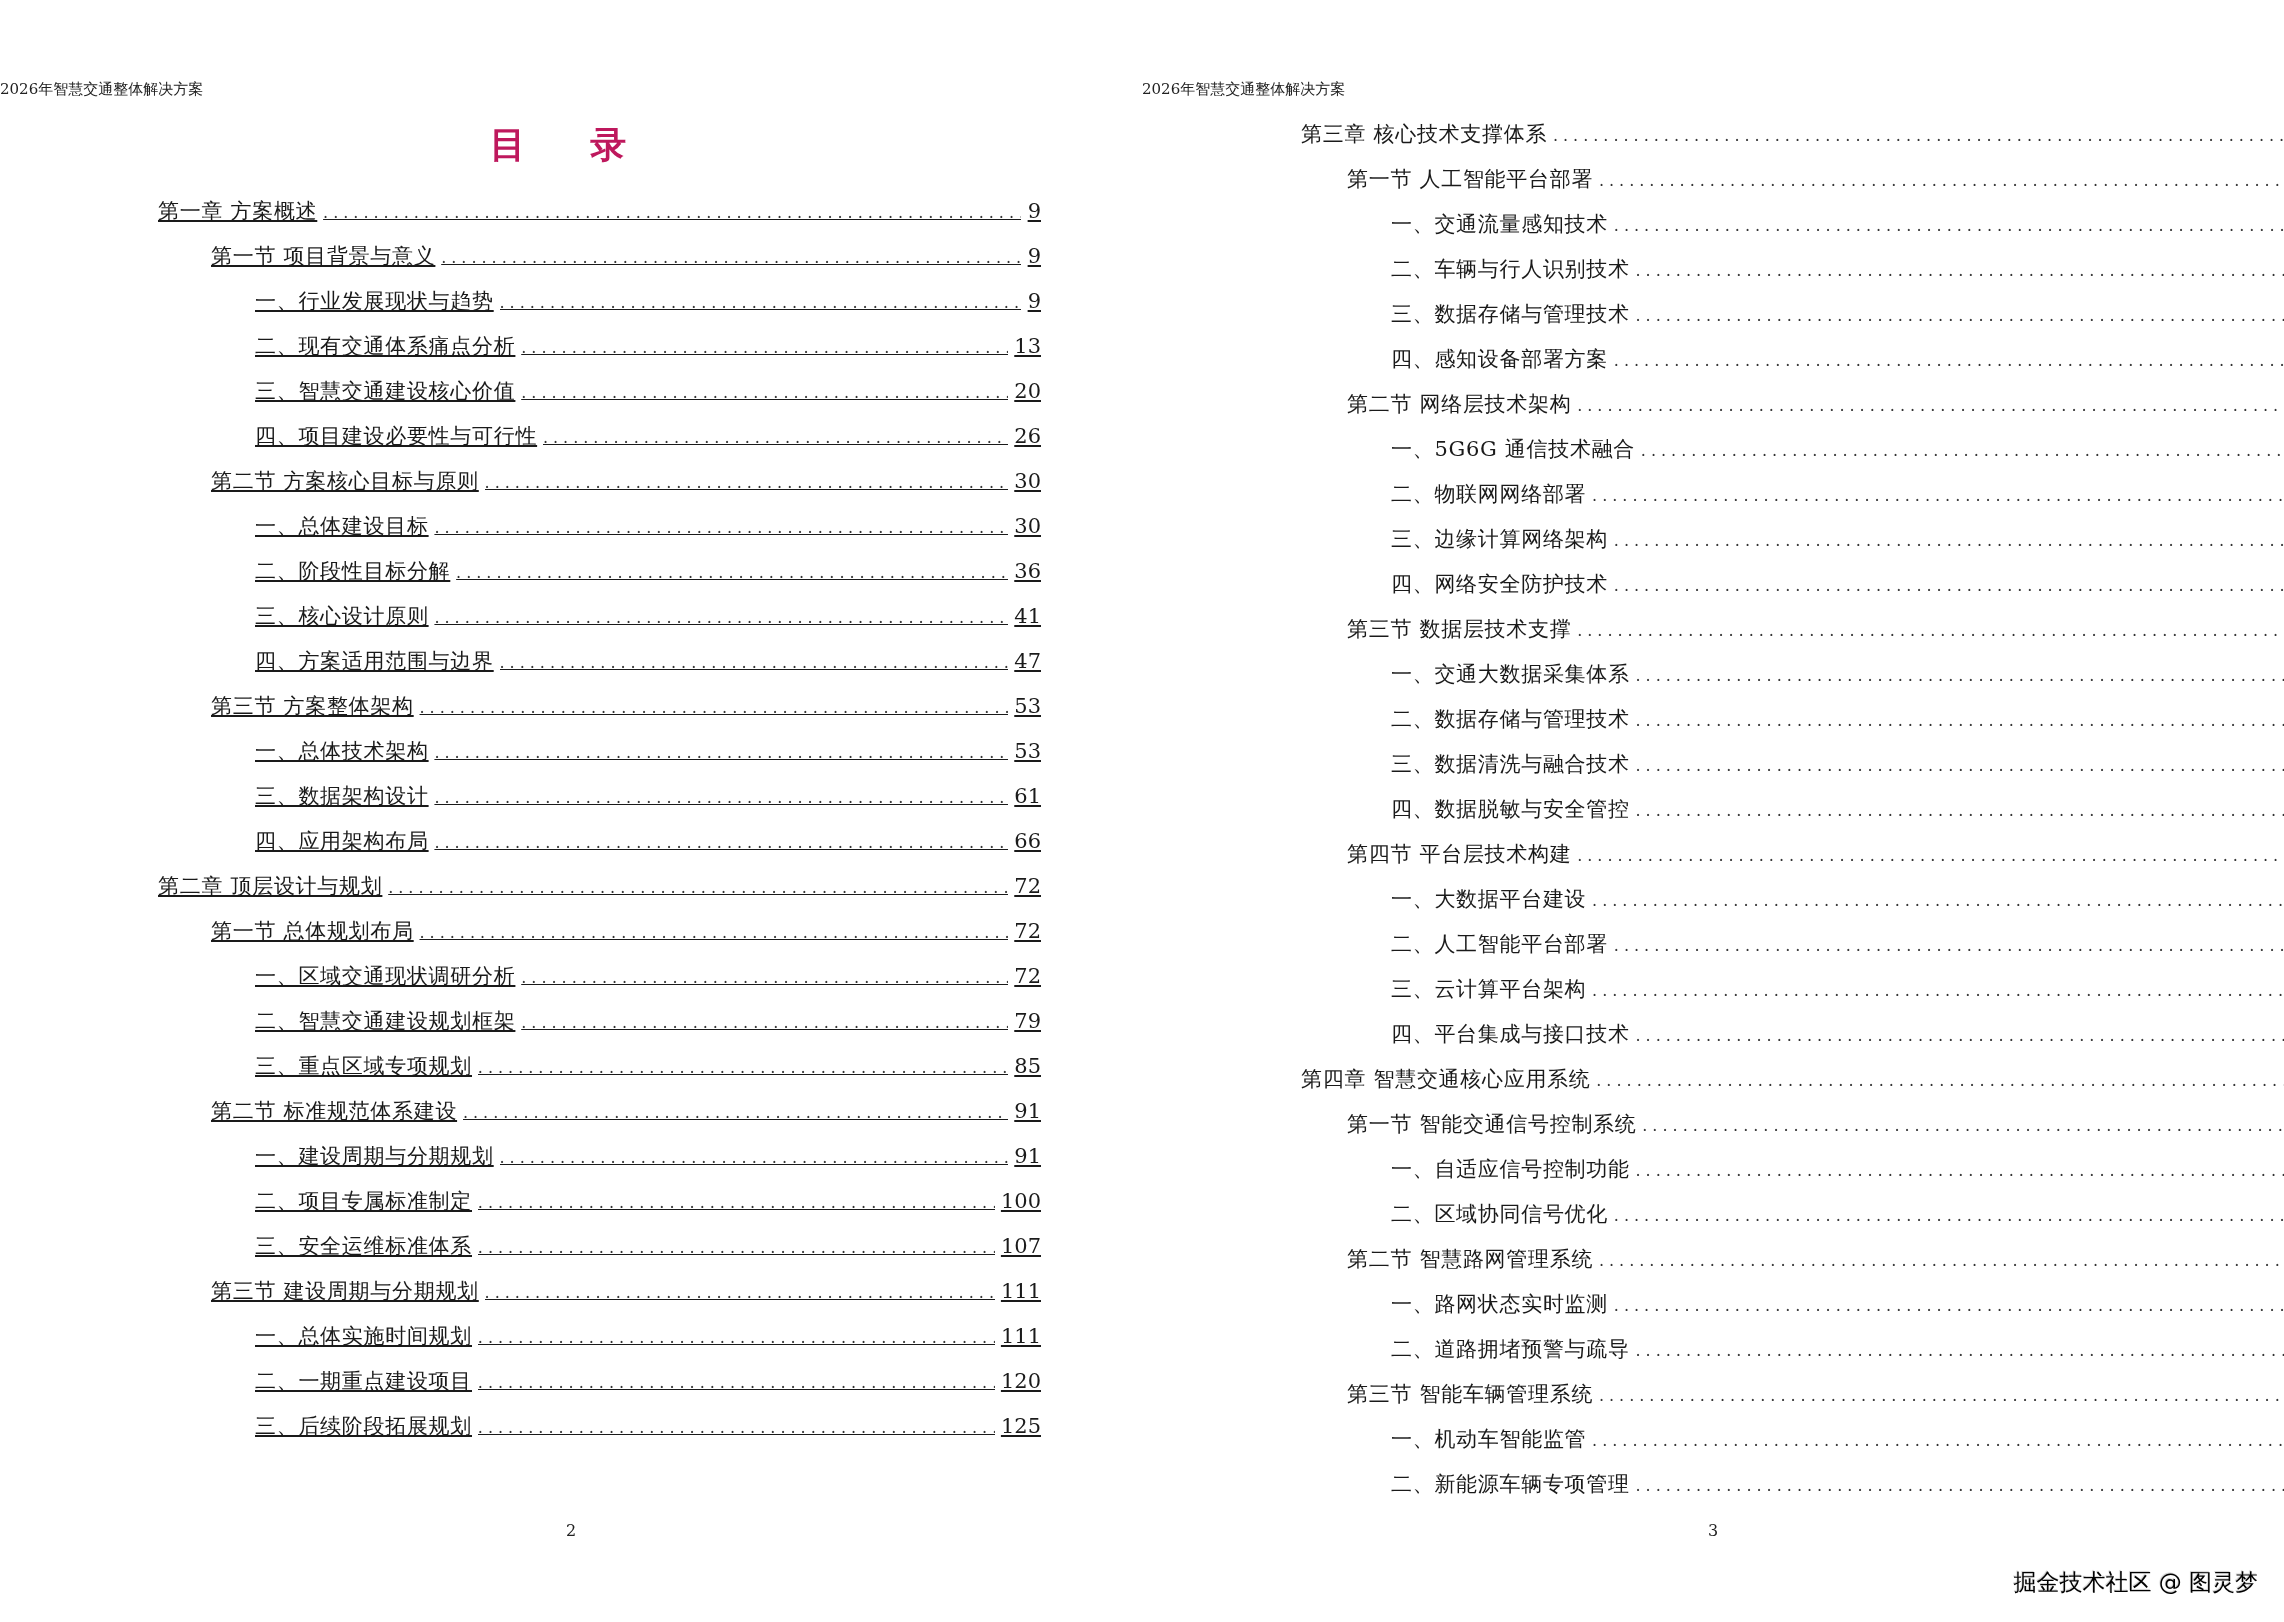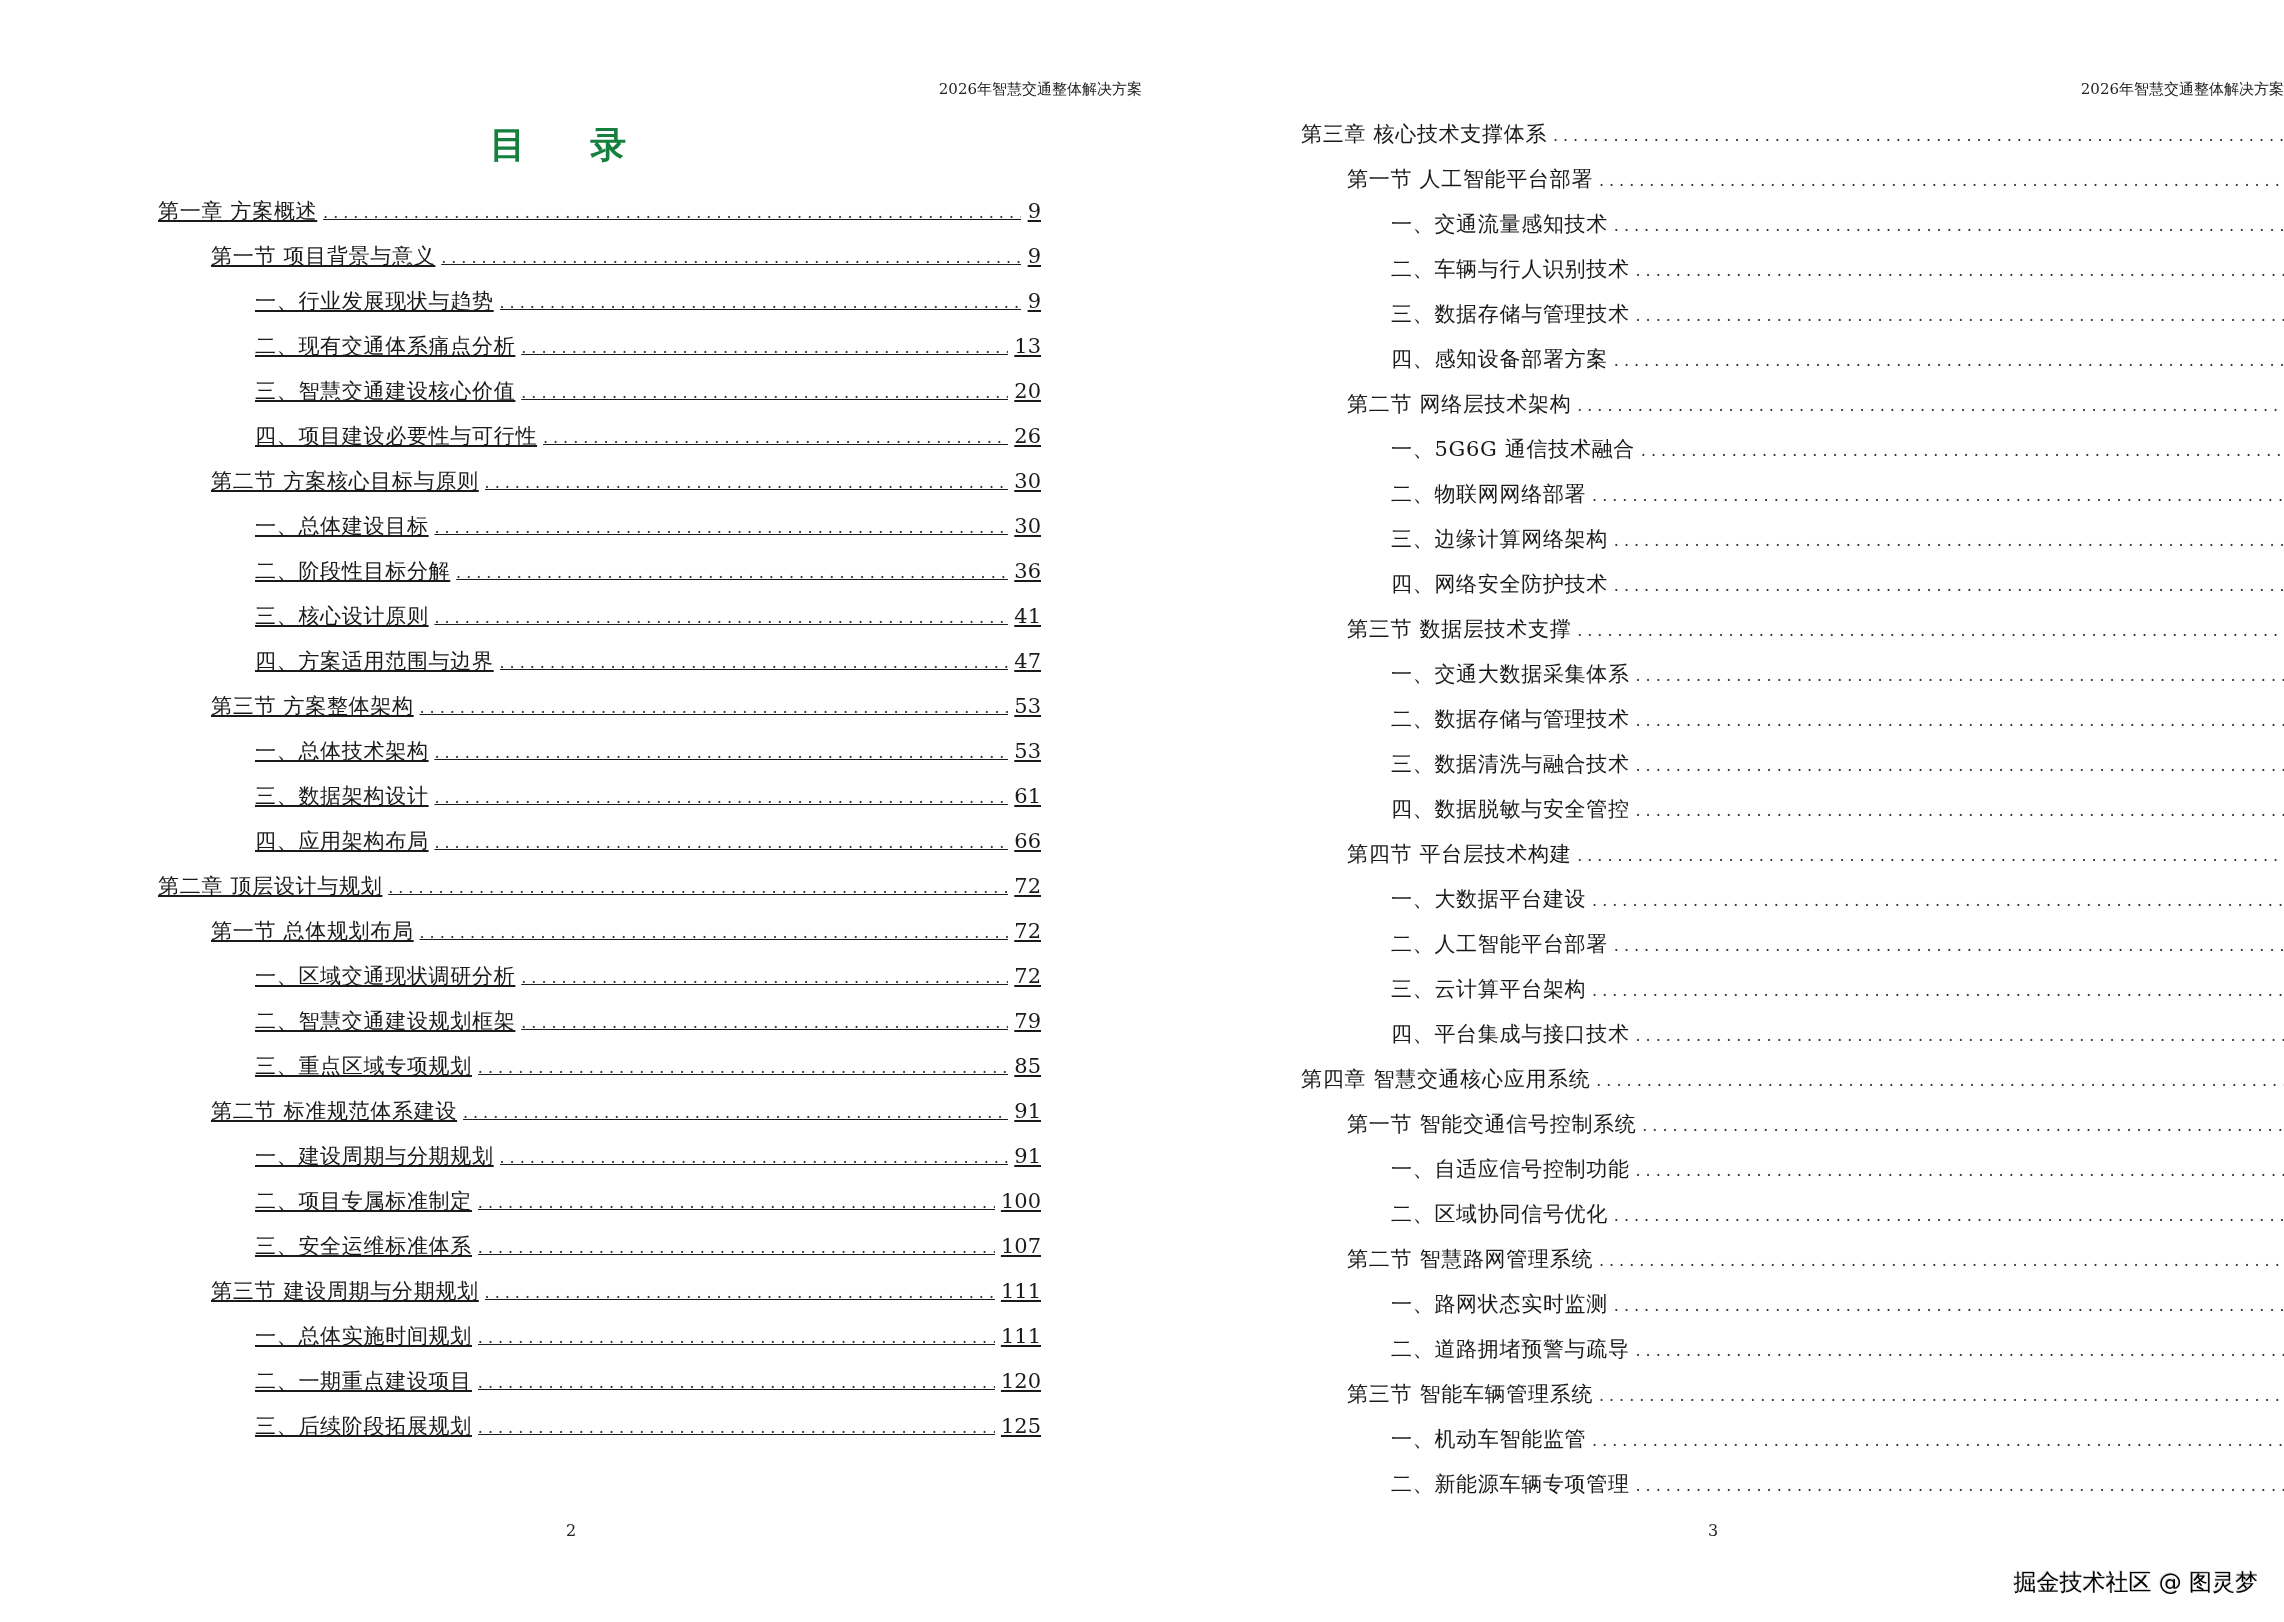--- a/index.html
+++ b/index.html
@@ -1,24 +1,24 @@
 <!DOCTYPE html>
 <html style="font-size:11.6px"><head>
 <meta charset="utf-8">
 <style>
   html, body { margin: 0; padding: 0; background: #ffffff; }
   body { width: 2284px; height: 1623px; position: relative; overflow: hidden;
          font-family: "DejaVu Serif", "Liberation Serif", serif; color: #1a1a1a; }
   .page { position: absolute; top: 0; height: 1623px; }
   .page-left { left: 0; width: 1142px; }
   .page-right { left: 1142px; width: 1142px; }
-  .running-header { position: absolute; top: 80px; width: 100%; text-align: right;
+  .running-header { position: absolute; top: 80px; width: 100%; text-align: left;
                     font-size: 15px; color: #222; }
   .toc-title { position: absolute; top: 121px; width: 100%; text-align: center;
-               font-size: 36px; font-weight: bold; letter-spacing: 26px; color: #15803d; }
+               font-size: 36px; font-weight: bold; letter-spacing: 26px; color: #be185d; }
   .toc { position: absolute; margin: 0; padding: 0; list-style: none; }
   .page-left .toc { left: 158px; width: 883px; top: 189px; text-decoration: underline; }
   .page-right .toc { left: 159px; width: 1294px; top: 112px; }
   .page-right .toc { width: 1294px; }
   .toc-row { display: flex; align-items: baseline; height: 45px; line-height: 45px;
              font-size: 21px; white-space: nowrap; }
   .toc-row.lvl-0 { padding-left: 0; }
   .toc-row.lvl-1 { padding-left: 53px; }
   .toc-row.lvl-2 { padding-left: 97px; }
   .page-right .toc-row.lvl-1 { padding-left: 46px; }

